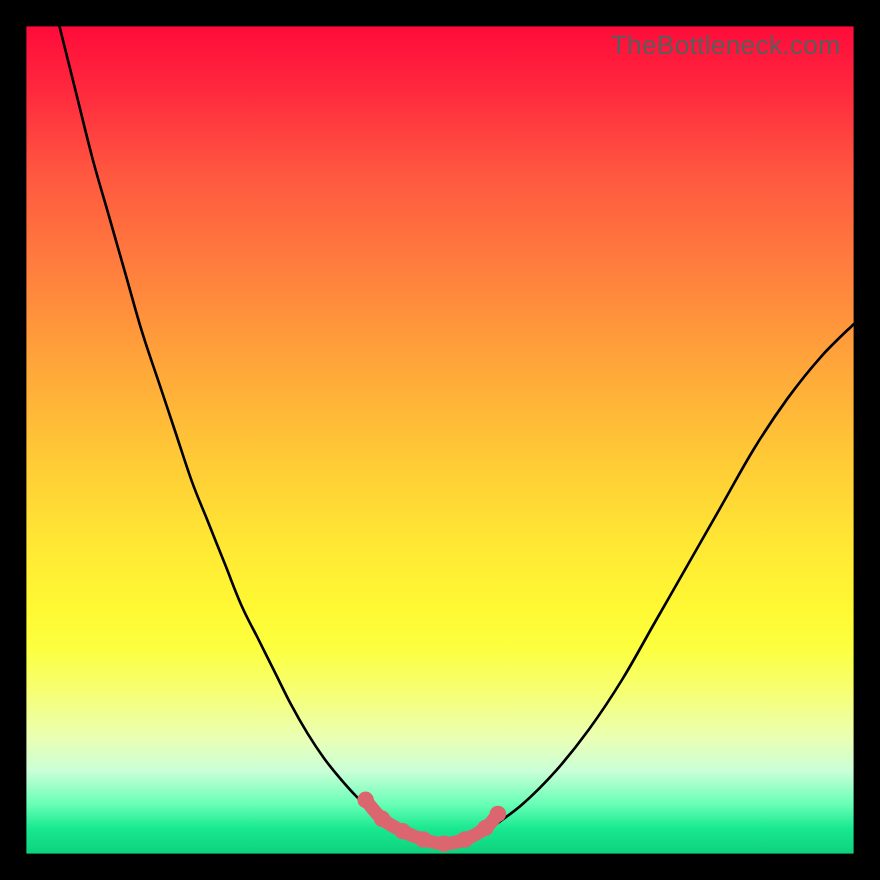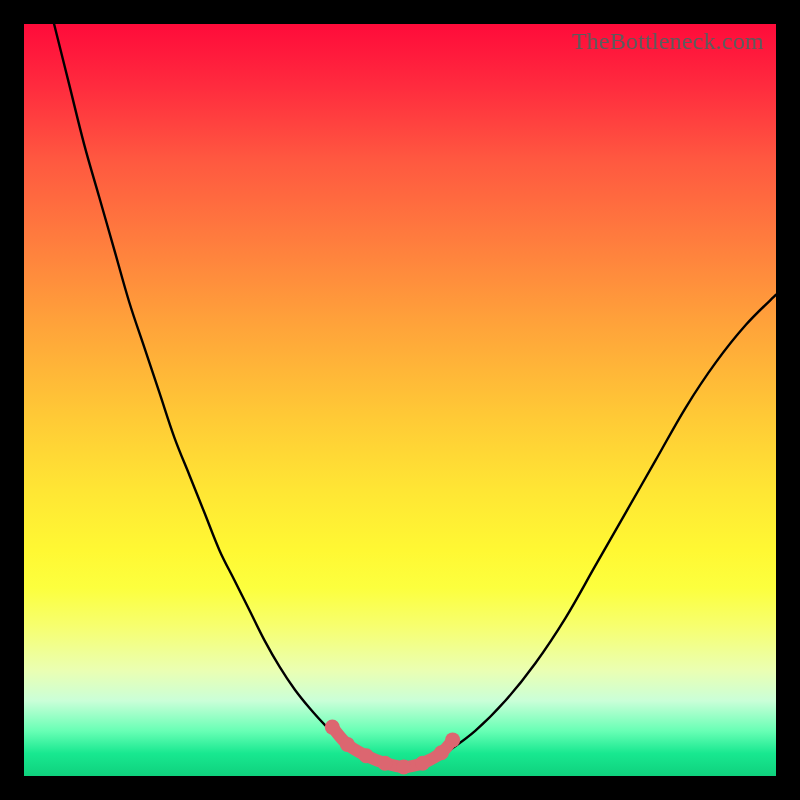--- a/index.html
+++ b/index.html
@@ -71,21 +71,20 @@
   }
   .watermark {
     position: absolute;
     top: 4px;
     right: 12px;
     color: #5c5c5c;
     font-size: 24px;
     letter-spacing: 0.2px;
     font-weight: 400;
     user-select: none;
-    font-family: Liberation Serif, serif;
   }
 </style>
 </head>
 <body>
 
 <div class="frame">
   <div class="gradient"></div>
 
   <svg class="plot" viewBox="0 0 752 752">
     <path class="curve" d="M 30.08 0.00 C 32.79 10.83, 39.71 38.50, 45.12 60.16 C 50.53 81.82, 54.75 100.02, 60.16 120.32 C 65.57 140.62, 69.79 154.01, 75.20 172.96 C 80.61 191.91, 84.83 206.65, 90.24 225.60 C 95.65 244.55, 99.87 260.64, 105.28 278.24 C 110.69 295.84, 114.91 307.12, 120.32 323.36 C 125.73 339.60, 129.95 352.24, 135.36 368.48 C 140.77 384.72, 144.99 398.71, 150.40 413.60 C 155.81 428.49, 160.03 437.66, 165.44 451.20 C 170.85 464.74, 175.07 475.26, 180.48 488.80 C 185.89 502.34, 190.11 514.22, 195.52 526.40 C 200.93 538.58, 205.15 545.65, 210.56 556.48 C 215.97 567.31, 220.19 575.73, 225.60 586.56 C 231.01 597.39, 235.23 606.49, 240.64 616.64 C 246.05 626.79, 250.27 634.16, 255.68 642.96 C 261.09 651.76, 265.31 658.08, 270.72 665.52 C 276.13 672.96, 280.35 677.96, 285.76 684.32 C 291.17 690.68, 295.39 695.45, 300.80 700.86 C 306.21 706.28, 310.43 709.93, 315.84 714.40 C 321.25 718.87, 325.47 722.16, 330.88 725.68 C 336.29 729.20, 340.51 731.38, 345.92 733.95 C 351.33 736.52, 355.55 738.34, 360.96 739.97 C 366.37 741.59, 370.59 742.30, 376.00 742.98 C 381.41 743.65, 385.63 744.27, 391.04 743.73 C 396.45 743.19, 400.67 742.54, 406.08 739.97 C 411.49 737.40, 413.00 735.40, 421.12 729.44 C 429.24 723.48, 440.37 716.36, 451.20 706.88 C 462.03 697.40, 470.45 688.98, 481.28 676.80 C 492.11 664.62, 500.53 654.09, 511.36 639.20 C 522.19 624.31, 530.61 611.68, 541.44 594.08 C 552.27 576.48, 560.69 560.39, 571.52 541.44 C 582.35 522.49, 590.77 507.75, 601.60 488.80 C 612.43 469.85, 620.85 455.11, 631.68 436.16 C 642.51 417.21, 650.93 401.12, 661.76 383.52 C 672.59 365.92, 681.01 353.29, 691.84 338.40 C 702.67 323.51, 711.09 312.98, 721.92 300.80 C 732.75 288.62, 746.59 276.13, 752.00 270.72"></path>

